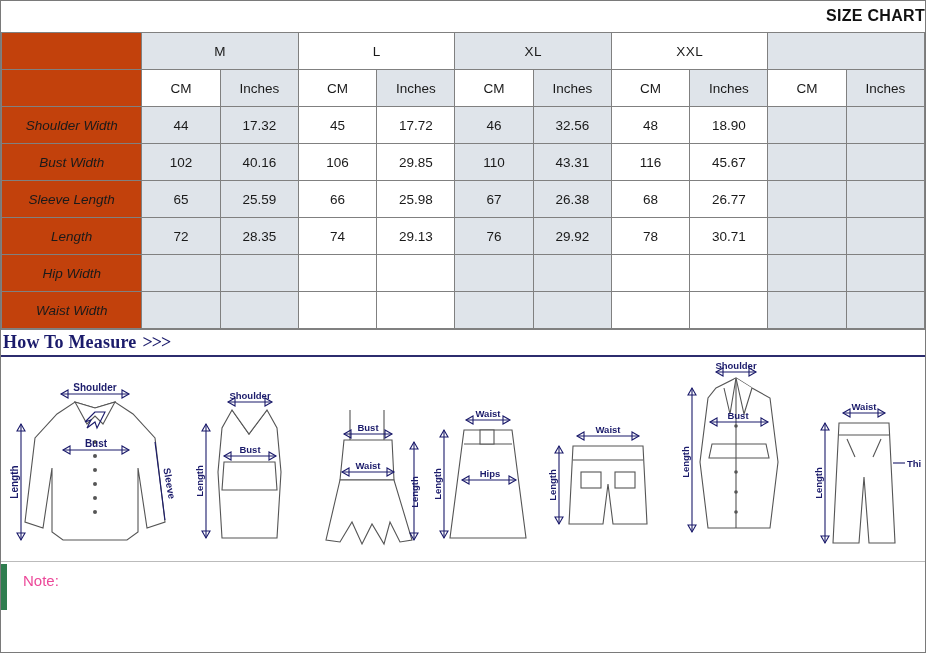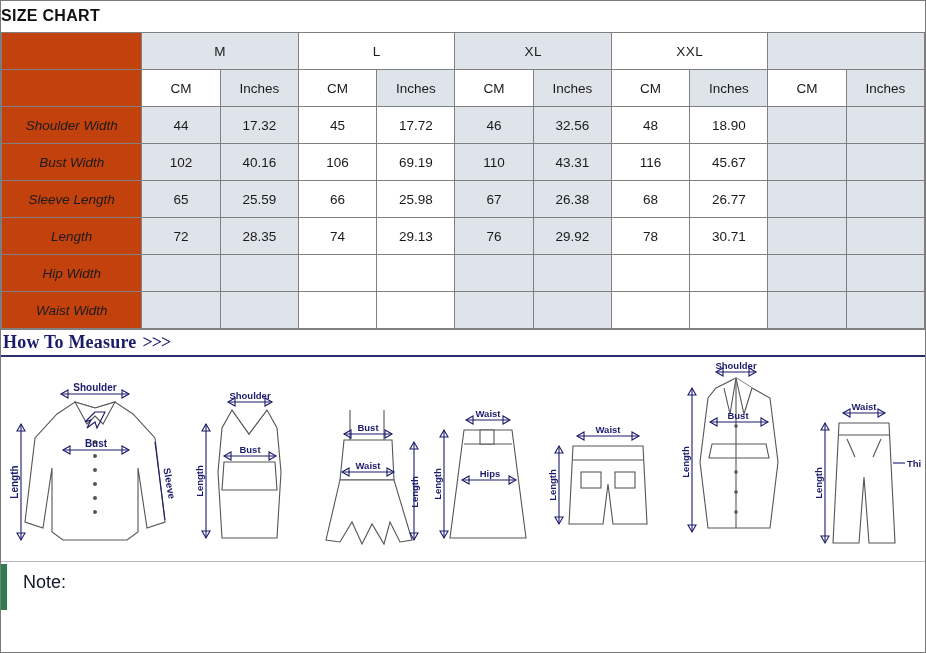--- a/index.html
+++ b/index.html
@@ -16,21 +16,21 @@
     position: relative;
   }
   .page {
     width: 926px;
     height: 653px;
     position: relative;
     box-sizing: border-box;
     border: 1px solid #7a7a7a;
   }
   .chart-title {
-    text-align: left;
+    text-align: right;
     font-size: 16px;
     font-weight: 700;
     letter-spacing: 0.3px;
     padding: 6px 0 7px 0;
     color: #111;
   }
   table.size-table {
     border-collapse: collapse;
     width: 100%;
     table-layout: fixed;
@@ -106,22 +106,22 @@
     flex: 0 0 auto;
     position: relative;
   }
   .note-area {
     height: 48px;
     padding: 10px 0 0 22px;
     box-sizing: border-box;
     position: relative;
   }
   .note-text {
-    font-size: 18px;
-    color: #0f172a;
+    font-size: 15px;
+    color: #ec4899;
   }
   .left-accent {
     position: absolute;
     left: 0;
     bottom: 0;
     width: 6px;
     height: 46px;
     background: #2f7d4f;
   }
   svg text {
@@ -196,21 +196,21 @@
         <td class="val">18.90</td>
         <td class="val shade"></td>
         <td class="val shade"></td>
       </tr>
 
       <tr>
         <td class="label-cell">Bust Width</td>
         <td class="val shade">102</td>
         <td class="val shade">40.16</td>
         <td class="val">106</td>
-        <td class="val">69.19</td>
+        <td class="val">29.85</td>
         <td class="val shade">110</td>
         <td class="val shade">43.31</td>
         <td class="val">116</td>
         <td class="val">45.67</td>
         <td class="val shade"></td>
         <td class="val shade"></td>
       </tr>
 
       <tr>
         <td class="label-cell">Sleeve Length</td>

